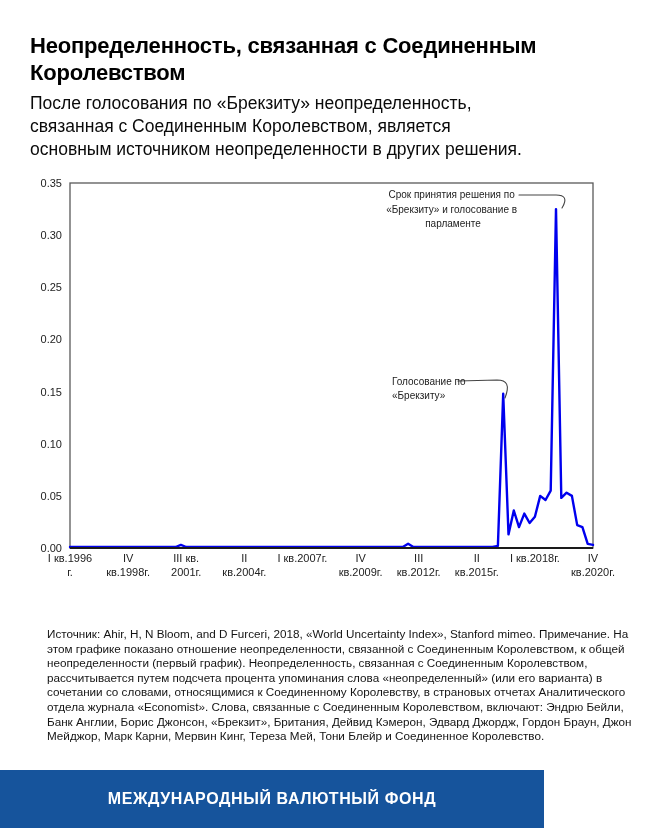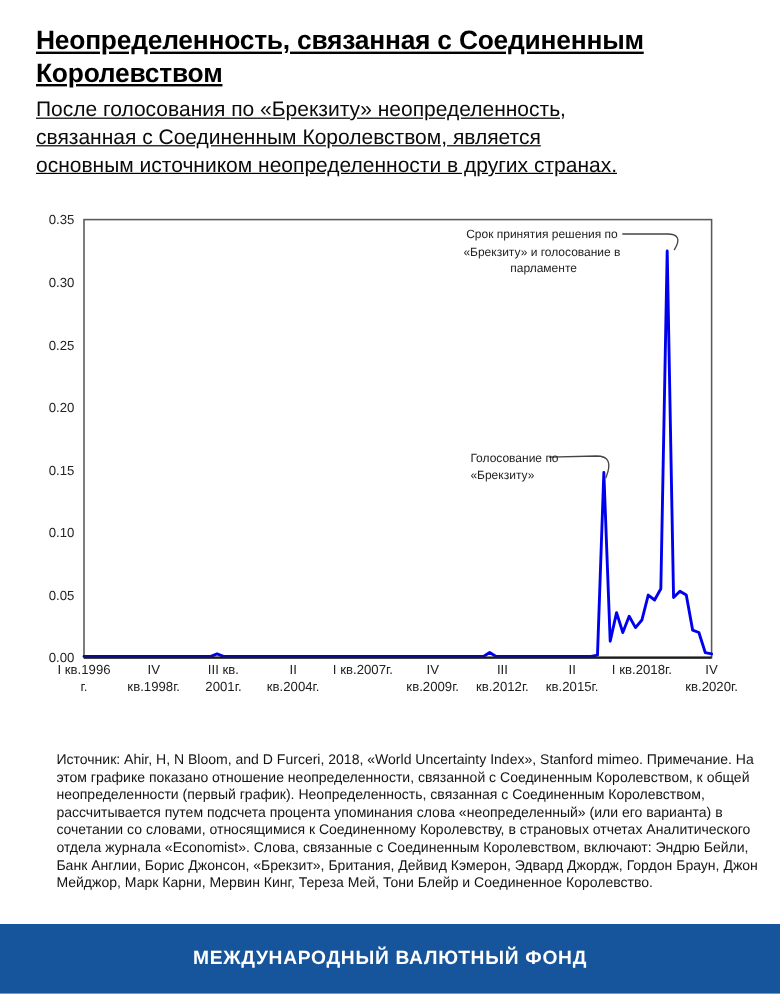--- a/index.html
+++ b/index.html
@@ -1,56 +1,56 @@
 <!DOCTYPE html>
 <html><head>
 <meta charset="utf-8">
 <style>
   html,body { margin:0; padding:0; }
   body {
     width:650px; height:828px; position:relative; background:#ffffff;
     font-family:"Liberation Sans","DejaVu Sans",sans-serif; overflow:hidden;
   }
-  .header { position:absolute; left:30px; top:20px; width:594px;text-decoration:underline; }
+  .header { position:absolute; left:30px; top:32px; width:594px; }
   .page-title {
     margin:0; font-size:22px; line-height:27px; font-weight:bold;
     color:#000; white-space:pre-line; letter-spacing:-0.2px;
   }
   .page-subtitle {
     margin:6px 0 0 0; font-size:17.5px; line-height:23px;
     color:#0a0a0a; white-space:pre-line;
   }
   svg.chart { position:absolute; left:0; top:170px; }
   .ytick { font-size:11px; fill:#222222; }
   .xtick { font-size:11px; fill:#222222; }
   .anno  { font-size:10px; fill:#222222; }
   .connector { fill:none; stroke:#444444; stroke-width:1.1; stroke-linecap:round; }
   .source {
     position:absolute; left:47px; top:627px; width:594px;
     font-size:11.7px; line-height:14.6px; color:#141414; margin:0;
   }
   .footer {
-    position:absolute; left:0; top:770px; width:650px; height:58px;
+    position:absolute; left:0; top:770px; width:544px; height:58px;
     display:flex; align-items:center; justify-content:center;
   }
   .footer-brand {
     color:#ffffff; font-weight:bold; font-size:16px; letter-spacing:0.6px;
   }
 </style>
 </head>
 <body>
 
 <div class="page">
 
   <div class="header">
     <h1 class="page-title">Неопределенность, связанная с Соединенным
 Королевством</h1>
     <p class="page-subtitle">После голосования по «Брекзиту» неопределенность,
 связанная с Соединенным Королевством, является
-основным источником неопределенности в других странах.</p>
+основным источником неопределенности в других решения.</p>
   </div>
 
   <svg class="chart" width="650" height="425" viewBox="0 0 650 425">
     <rect x="70" y="13" width="523" height="365" fill="none" stroke="#595959" stroke-width="1.3"></rect>
     <g id="series-group">
         <polyline points="70.0,377.0 75.3,377.0 80.6,377.0 85.8,377.0 91.1,377.0 96.4,377.0 101.7,377.0 107.0,377.0 112.3,377.0 117.5,377.0 122.8,377.0 128.1,377.0 133.4,377.0 138.7,377.0 144.0,377.0 149.2,377.0 154.5,377.0 159.8,377.0 165.1,377.0 170.4,377.0 175.7,377.0 180.9,374.9 186.2,377.0 191.5,377.0 196.8,377.0 202.1,377.0 207.4,377.0 212.6,377.0 217.9,377.0 223.2,377.0 228.5,377.0 233.8,377.0 239.1,377.0 244.3,377.0 249.6,377.0 254.9,377.0 260.2,377.0 265.5,377.0 270.7,377.0 276.0,377.0 281.3,377.0 286.6,377.0 291.9,377.0 297.2,377.0 302.4,377.0 307.7,377.0 313.0,377.0 318.3,377.0 323.6,377.0 328.9,377.0 334.1,377.0 339.4,377.0 344.7,377.0 350.0,377.0 355.3,377.0 360.6,377.0 365.8,377.0 371.1,377.0 376.4,377.0 381.7,377.0 387.0,377.0 392.3,377.0 397.5,377.0 402.8,377.0 408.1,373.8 413.4,377.0 418.7,377.0 423.9,377.0 429.2,377.0 434.5,377.0 439.8,377.0 445.1,377.0 450.4,377.0 455.6,377.0 460.9,377.0 466.2,377.0 471.5,377.0 476.8,377.0 482.1,377.0 487.3,377.0 492.6,377.0 497.9,375.9 503.2,223.7 508.5,364.4 513.8,340.5 519.0,357.1 524.3,343.6 529.6,353.0 534.9,346.7 540.2,325.9 545.5,330.0 550.7,320.6 556.0,39.1 561.3,327.9 566.6,322.7 571.9,325.9 577.2,355.1 582.4,357.1 587.7,373.8 593.0,374.9" fill="none" stroke="#0000ee" stroke-width="2.4" stroke-linejoin="round" stroke-linecap="round"></polyline>
       </g>
     <line x1="70" y1="378" x2="593" y2="378" stroke="#1a1a1a" stroke-width="2"></line>
     <g id="y-labels">
         <text x="62" y="382.0" text-anchor="end" class="ytick">0.00</text>

